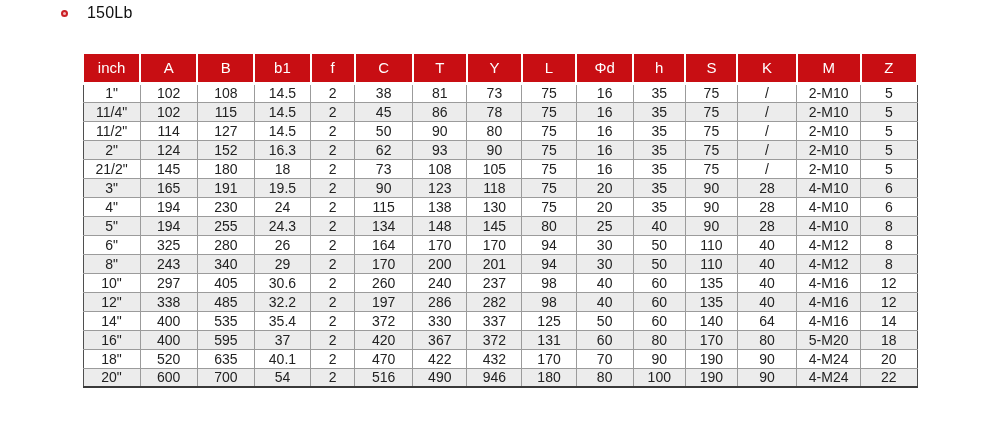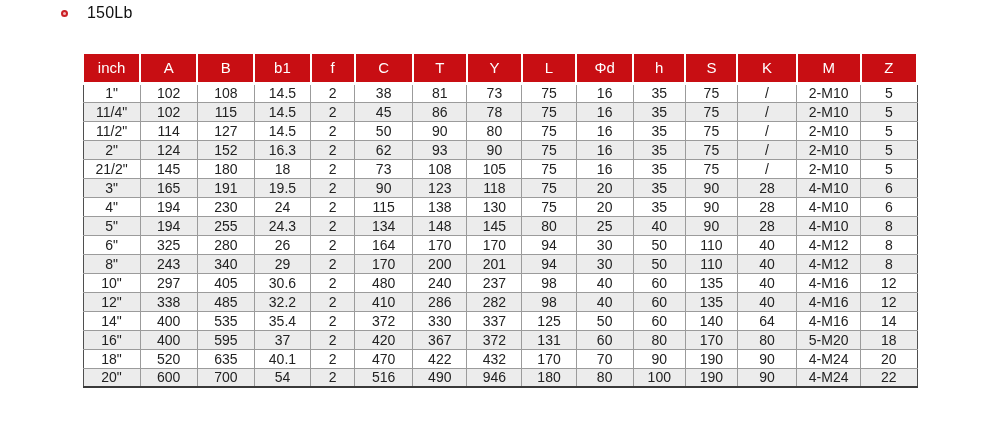--- a/index.html
+++ b/index.html
@@ -279,38 +279,38 @@
           <td>40</td>
           <td>4-M12</td>
           <td>8</td>
         </tr>
         <tr>
           <td>10"</td>
           <td>297</td>
           <td>405</td>
           <td>30.6</td>
           <td>2</td>
-          <td>480</td>
+          <td>260</td>
           <td>240</td>
           <td>237</td>
           <td>98</td>
           <td>40</td>
           <td>60</td>
           <td>135</td>
           <td>40</td>
           <td>4-M16</td>
           <td>12</td>
         </tr>
         <tr>
           <td>12"</td>
           <td>338</td>
           <td>485</td>
           <td>32.2</td>
           <td>2</td>
-          <td>410</td>
+          <td>197</td>
           <td>286</td>
           <td>282</td>
           <td>98</td>
           <td>40</td>
           <td>60</td>
           <td>135</td>
           <td>40</td>
           <td>4-M16</td>
           <td>12</td>
         </tr>

